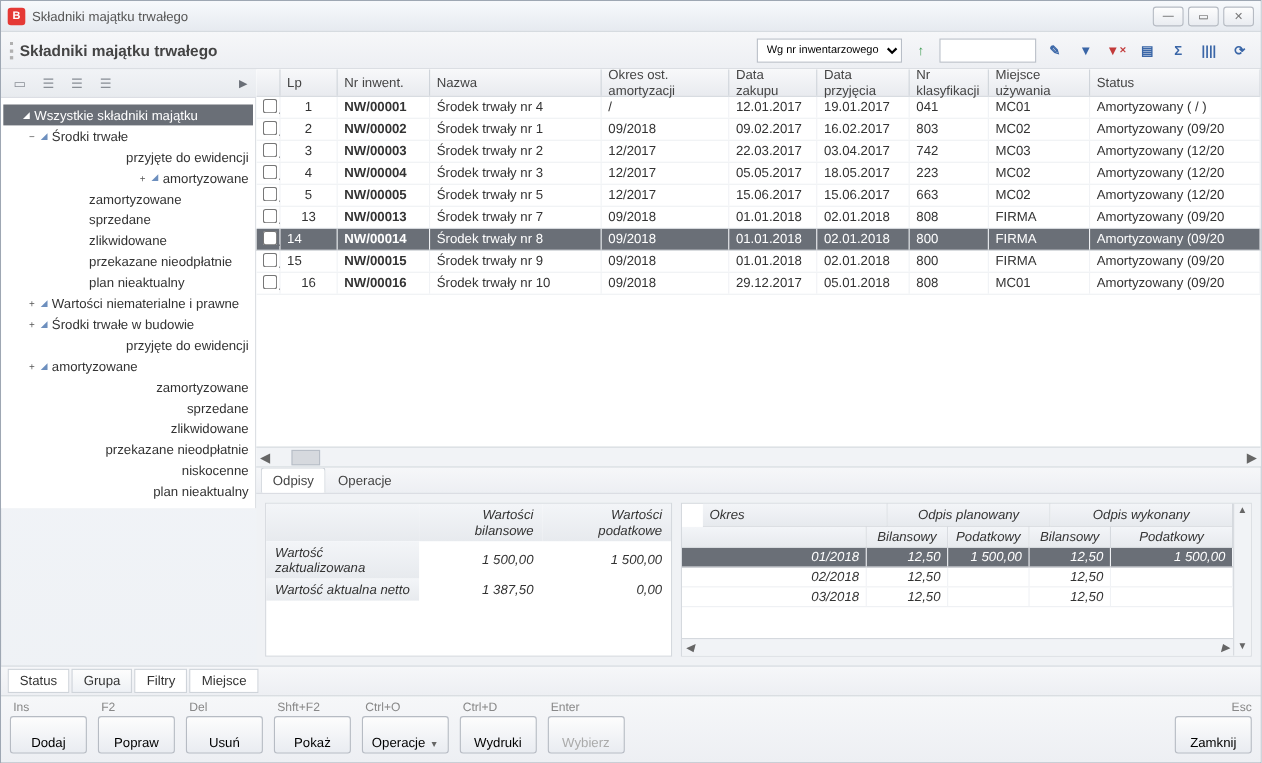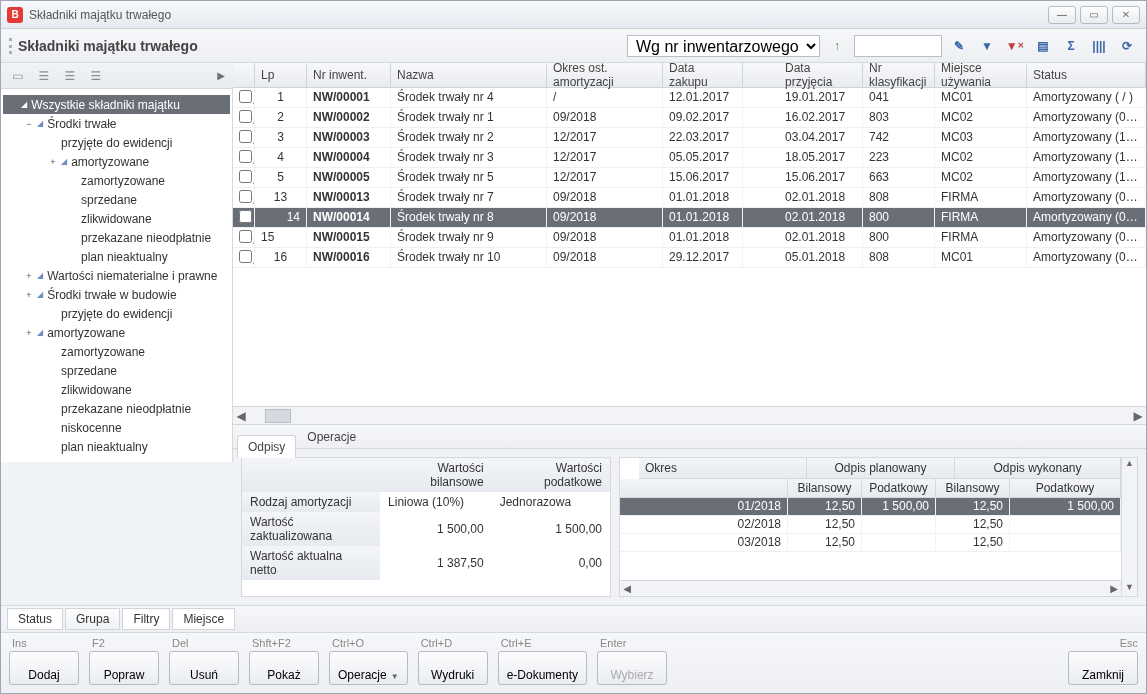--- a/index.html
+++ b/index.html
@@ -10,21 +10,21 @@
   .titlebar { height: 28px; display: flex; align-items: center; padding: 0 6px; background: linear-gradient(#f7f9fc,#e6eaf0); border-bottom: 1px solid #cfd4da; }
   .titlebar .app-icon { width: 16px; height: 16px; background: #e53935; border-radius: 3px; display: inline-flex; align-items: center; justify-content: center; color: #fff; font-size: 10px; font-weight: 700; margin-right: 6px; }
   .titlebar .title-text { flex: 1; font-size: 12px; color: #555; }
   .titlebar .win-btns { display: flex; gap: 4px; }
   .titlebar .win-btn { width: 28px; height: 18px; border: 1px solid #b6bbc3; border-radius: 3px; background: linear-gradient(#fdfdfd,#e9ecf1); display: flex; align-items: center; justify-content: center; font-size: 10px; color: #555; cursor: pointer; }
   .titlebar .win-btn.close { color: #777; }
 
   
   .toolbar1 { height: 34px; display: flex; align-items: center; padding: 2px 8px; background: linear-gradient(#f6f7f9,#edeff3); border-bottom: 1px solid #d5d9de; gap: 6px; }
   .toolbar1 .heading { font-size: 14px; font-weight: 700; color: #444; margin-right: auto; padding-left: 6px; border-left: 3px dotted #b0b0b0; }
-  .toolbar1 select { height: 22px; font-size: 16px; border: 1px solid #b8bec7; background: #fff; padding: 1px 4px; }
+  .toolbar1 select { height: 22px; font-size: 10px; border: 1px solid #b8bec7; background: #fff; padding: 1px 4px; }
   .toolbar1 .icon-btn { height: 22px; min-width: 22px; display: inline-flex; align-items: center; justify-content: center; cursor: pointer; color: #3a66a7; font-weight: 700; }
   .toolbar1 .icon-btn.green { color: #3b9b4e; }
   .toolbar1 .icon-btn.red { color: #c23a3a; }
   .toolbar1 input.search { height: 22px; width: 88px; border: 1px solid #b8bec7; background: #fff; padding: 0 4px; }
 
   
   .toolbar2 { height: 26px; background: linear-gradient(#f1f3f6,#e8ebef); border-bottom: 1px solid #d5d9de; display: flex; align-items: center; padding: 0 8px; gap: 8px; }
   .toolbar2 .mini { width: 18px; height: 16px; display: inline-flex; align-items: center; justify-content: center; color: #8a8f96; cursor: pointer; }
   .toolbar2 .spacer { flex: 1; }
   .toolbar2 .arrow-right { color: #6a6f77; font-size: 10px; cursor: pointer; }
@@ -34,21 +34,21 @@
 
   
   .tree-panel { width: 232px; border-right: 1px solid #d5d9de; background: #fff; padding: 6px 2px 6px 2px; overflow: auto; }
   .tree-node { display: flex; align-items: center; height: 19px; padding: 0 4px; cursor: pointer; white-space: nowrap; }
   .tree-node .toggle { width: 12px; text-align: center; color: #555; font-size: 9px; margin-right: 2px; }
   .tree-node .bullet { color: #6d8fbe; font-size: 8px; margin-right: 4px; }
   .tree-node.selected { background: #6a6f77; color: #fff; }
   .tree-node.selected .bullet { color: #fff; }
   .indent-0 { padding-left: 4px; }
   .indent-1 { padding-left: 20px; }
-  .indent-2 { padding-left: 44px; }
+  .indent-2 { padding-left: 44px; justify-content: flex-end; }
   .indent-3 { padding-left: 64px; }
 
   
   .right-pane { flex: 1; display: flex; flex-direction: column; min-width: 0; }
 
   
   .grid-wrap { flex: 1; display: flex; flex-direction: column; min-height: 0; background: #fff; }
   .grid { flex: 1; overflow: hidden; display: flex; flex-direction: column; }
   .grid-header { display: flex; background: linear-gradient(#f7f8fa,#e9ebef); border-bottom: 1px solid #cfd4da; }
   .grid-header .gh { border-right: 1px solid #cfd4da; padding: 3px 6px; font-size: 12px; color: #444; height: 24px; display: flex; align-items: center; }
@@ -58,36 +58,36 @@
   .grid-row .gc { border-right: 1px solid #f0f2f5; padding: 2px 6px; overflow: hidden; white-space: nowrap; text-overflow: ellipsis; }
   .grid-row .gc.check { text-align: center; }
   .grid-row .gc input[type=checkbox] { margin: 0; }
   .col-chk { width: 22px; }
   .col-lp { width: 52px; text-align: center; }
   .col-inv { width: 84px; font-weight: 700; }
   .grid-header .col-inv { font-weight: 400; }
   .col-name { width: 156px; }
   .col-okres { width: 116px; }
   .col-zakup { width: 80px; }
-  .col-przyj { width: 84px; margin-left: 36px; }
+  .col-przyj { width: 84px; }
   .col-klas { width: 72px; }
   .col-miejsce { width: 92px; }
   .col-status { flex: 1; }
   .hscroll { height: 18px; background: #f1f3f6; border-top: 1px solid #d5d9de; display: flex; align-items: center; }
   .hscroll .thumb { height: 14px; width: 26px; background: #d6d9de; margin-left: 16px; border: 1px solid #b8bec7; }
   .hscroll .arrow { width: 16px; text-align: center; color: #666; }
   .hscroll .track { flex: 1; }
 
   
   .sub-tabs { display: flex; align-items: center; background: linear-gradient(#f6f7f9,#edeff3); border-top: 1px solid #d5d9de; border-bottom: 1px solid #d5d9de; padding-left: 4px; }
   .sub-tabs .tab { padding: 4px 10px; border: 1px solid transparent; border-bottom: none; cursor: pointer; font-size: 12px; color: #444; }
-  .sub-tabs .tab.active { background: #fff; border-color: #cfd4da; border-radius: 3px 3px 0 0; position: relative; top: 10px; }
-
-  
-  .details { display: flex; gap: 8px; padding: 8px; background: #f0f2f5; height: 156px; }
+  .sub-tabs .tab.active { background: #fff; border-color: #cfd4da; border-radius: 3px 3px 0 0; position: relative; top: 0; }
+
+  
+  .details { display: flex; gap: 8px; padding: 8px; background: #f0f2f5; height: 156px; font-style: italic; }
   .details-left { width: 370px; background: #fff; border: 1px solid #d5d9de; }
   .details-left table { width: 100%; border-collapse: collapse; }
   .details-left th, .details-left td { font-size: 12px; font-weight: 400; padding: 3px 8px; text-align: right; }
   .details-left th { background: linear-gradient(#f3f5f8,#e7eaee); }
   .details-left .rowlabel { text-align: left; background: linear-gradient(#f3f5f8,#e7eaee); }
   .details-right { flex: 1; background: #fff; border: 1px solid #d5d9de; display: flex; flex-direction: column; min-width: 0; }
   .details-right .dr-head { display: flex; margin-left: 19px; }
   .details-right .dr-head .dh { background: linear-gradient(#f3f5f8,#e7eaee); border-right: 1px solid #d5d9de; border-bottom: 1px solid #d5d9de; padding: 3px 6px; font-size: 12px; text-align: center; }
   .details-right .dr-head2 { display: flex; }
   .details-right .dr-head2 .dh { background: linear-gradient(#f3f5f8,#e7eaee); border-right: 1px solid #d5d9de; border-bottom: 1px solid #d5d9de; padding: 2px 6px; font-size: 12px; text-align: center; }
@@ -329,21 +329,21 @@
                 <div class="gc col-name">Środek trwały nr 7</div>
                 <div class="gc col-okres">09/2018</div>
                 <div class="gc col-zakup">01.01.2018</div>
                 <div class="gc col-przyj">02.01.2018</div>
                 <div class="gc col-klas">808</div>
                 <div class="gc col-miejsce">FIRMA</div>
                 <div class="gc col-status">Amortyzowany (09/20</div>
               </div>
               <div class="grid-row selected">
                 <div class="gc col-chk check"><input type="checkbox" style=""></div>
-                <div class="gc col-lp" style="text-align: right;">14</div>
+                <div class="gc col-lp" style="text-align: left;">14</div>
                 <div class="gc col-inv">NW/00014</div>
                 <div class="gc col-name">Środek trwały nr 8</div>
                 <div class="gc col-okres">09/2018</div>
                 <div class="gc col-zakup">01.01.2018</div>
                 <div class="gc col-przyj">02.01.2018</div>
                 <div class="gc col-klas">800</div>
                 <div class="gc col-miejsce">FIRMA</div>
                 <div class="gc col-status">Amortyzowany (09/20</div>
               </div>
               <div class="grid-row">
@@ -389,25 +389,20 @@
         <div class="details-left">
           <table>
             <tbody>
                 <tr>
               <th class="rowlabel"></th>
               <th>Wartości bilansowe</th>
               <th>Wartości podatkowe</th>
             </tr>
             </tbody>
               <tbody id="dl-body">
-                <tr>
-                  <td class="rowlabel">Rodzaj amortyzacji</td>
-                  <td style="text-align:left;">Liniowa (10%)</td>
-                  <td style="text-align:left;">Jednorazowa</td>
-                </tr>
                 <tr>
                   <td class="rowlabel">Wartość zaktualizowana</td>
                   <td style="">1 500,00</td>
                   <td style="">1 500,00</td>
                 </tr>
                 <tr>
                   <td class="rowlabel">Wartość aktualna netto</td>
                   <td style="">1 387,50</td>
                   <td style="">0,00</td>
                 </tr>
@@ -495,24 +490,20 @@
     </div>
     <div class="fgroup">
       <span class="fhint">Ctrl+O</span>
       <button><span>Operacje</span><span class="dd">▼</span></button>
     </div>
     <div class="fgroup">
       <span class="fhint">Ctrl+D</span>
       <button>Wydruki</button>
     </div>
     <div class="fgroup">
-      <span class="fhint">Ctrl+E</span>
-      <button>e-Dokumenty</button>
-    </div>
-    <div class="fgroup">
       <span class="fhint">Enter</span>
       <button disabled="">Wybierz</button>
     </div>
     <div class="spacer"></div>
     <div class="fgroup" style="align-items:flex-end;">
       <span class="fhint">Esc</span>
       <button>Zamknij</button>
     </div>
   </div>
 

